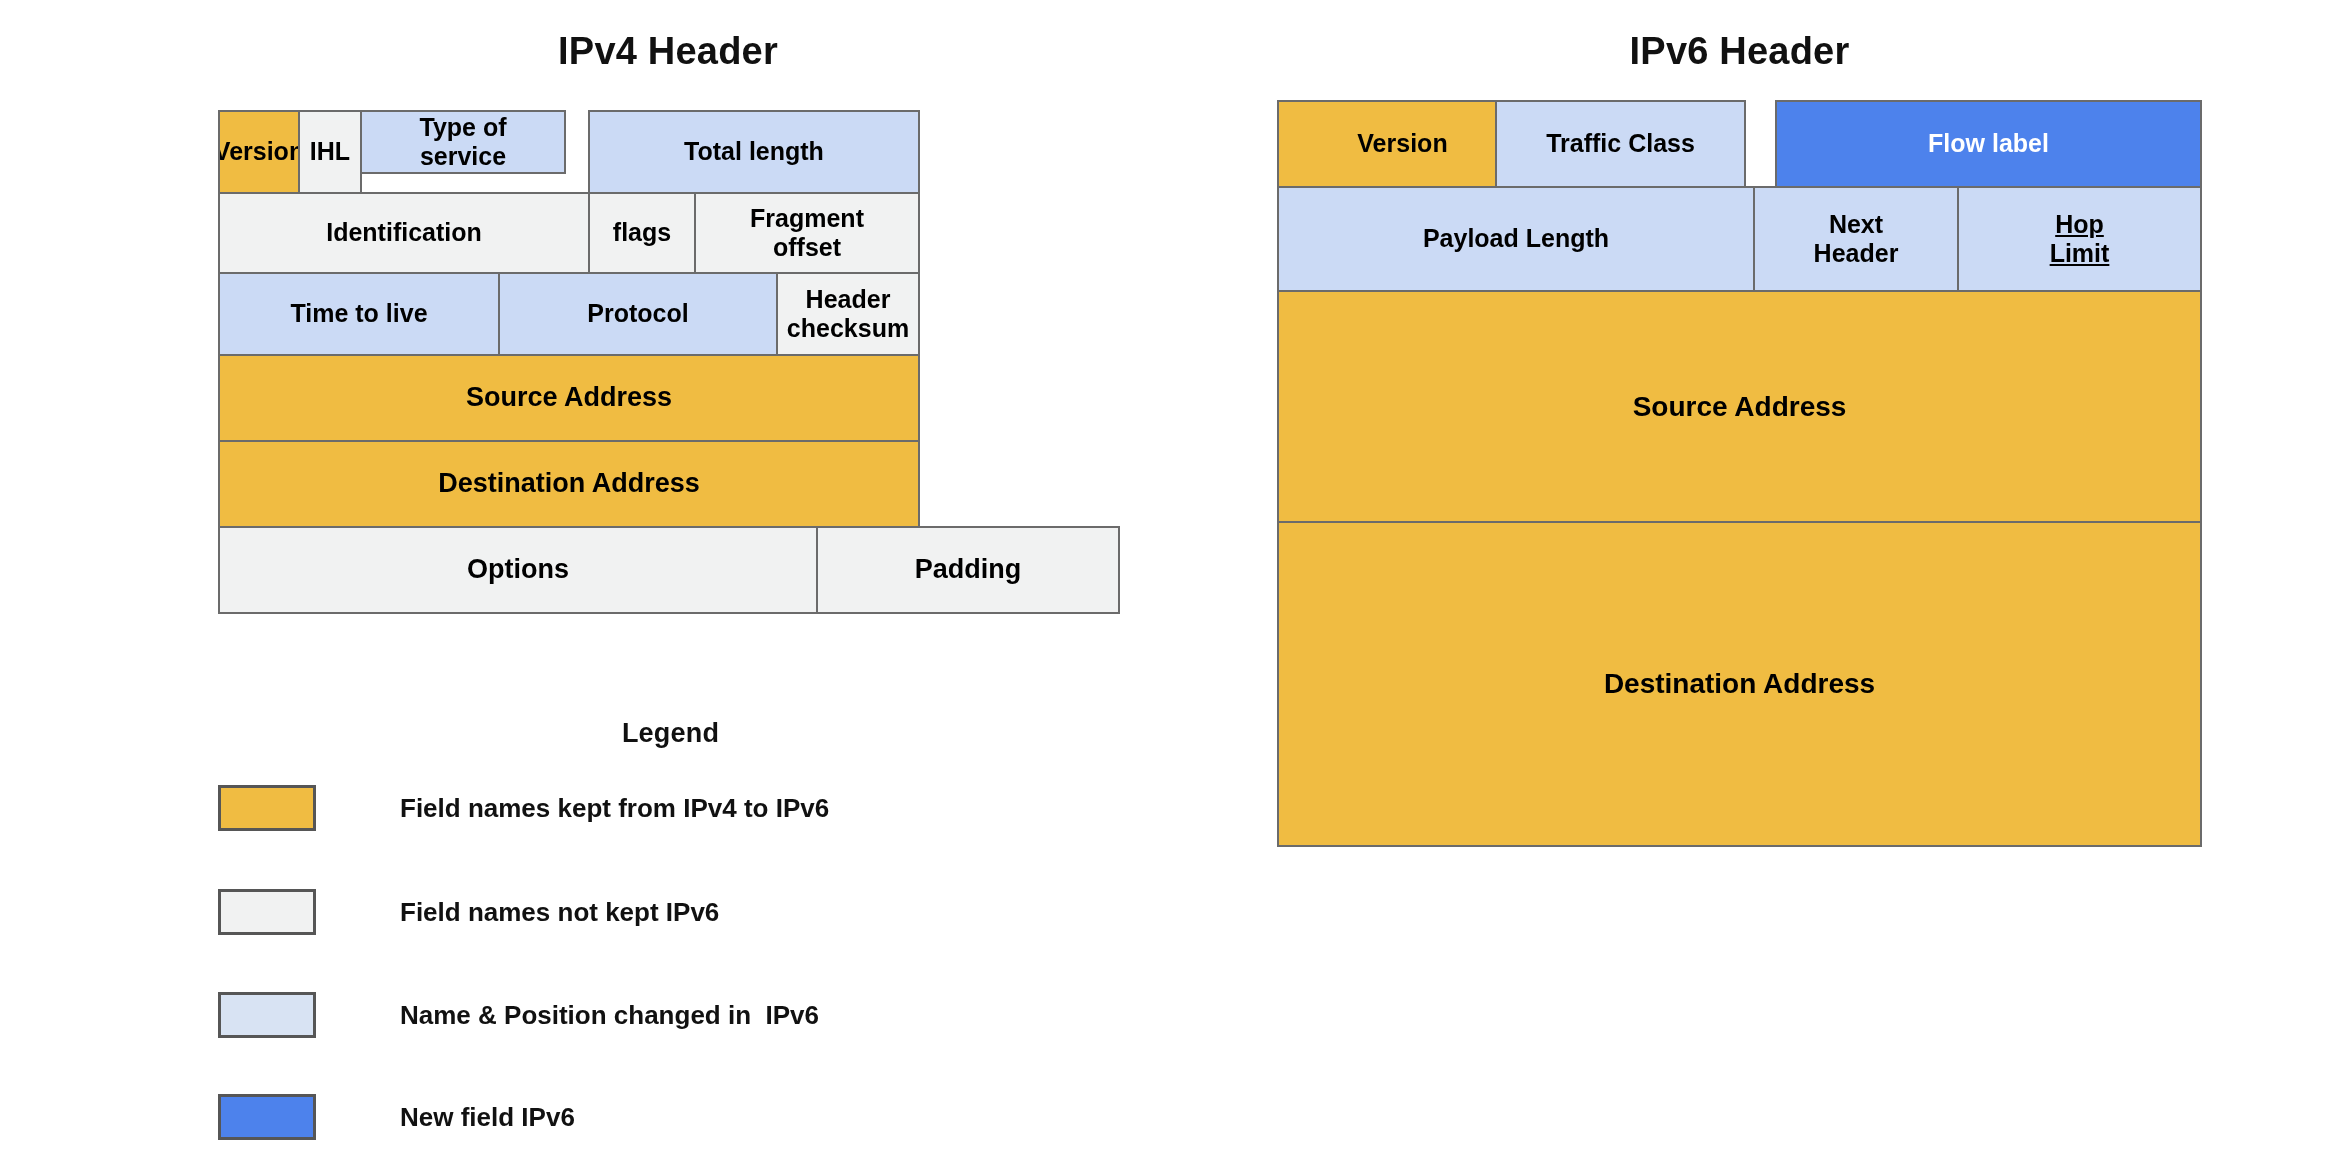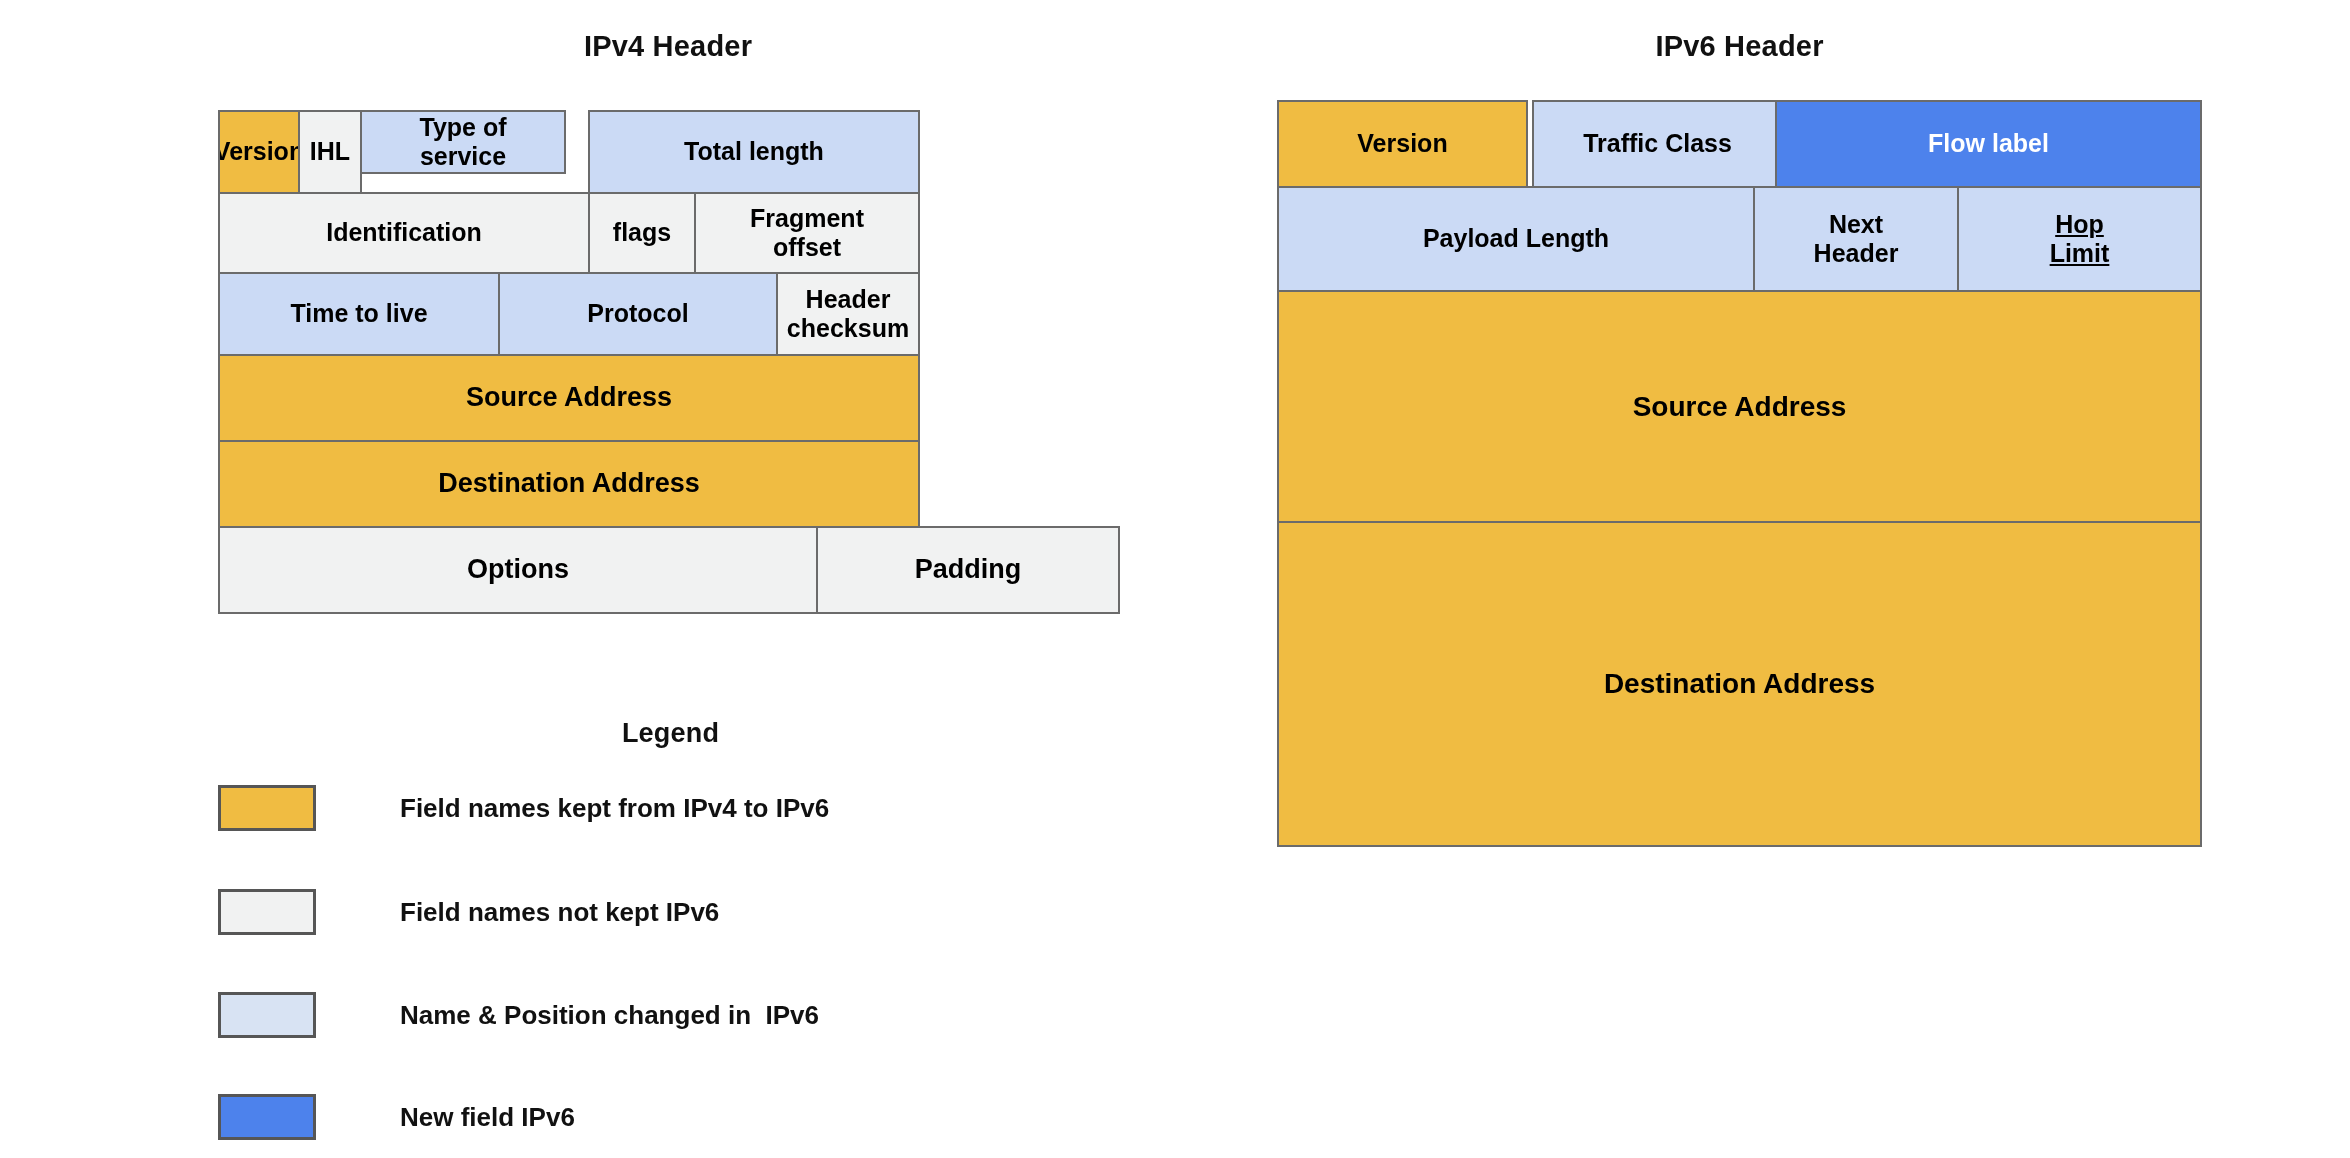--- a/index.html
+++ b/index.html
@@ -12,21 +12,21 @@
   #root {
     position: relative;
     width: 2350px;
     height: 1158px;
     overflow: hidden;
   }
 
   
   .panel-title {
     position: absolute;
-    font-size: 29px;
+    font-size: 38px;
     font-weight: bold;
     color: #111111;
     text-align: center;
     letter-spacing: 0.2px;
     white-space: nowrap;
   }
   #ipv4-title { left: 218px;  top: 30px; width: 900px; }
   #ipv6-title { left: 1277px; top: 30px; width: 925px; }
   #legend-title {
     left: 218px; top: 718px; width: 905px;
@@ -104,21 +104,21 @@
 
     <div class="cell c-notkept" style="left:218px;top:526px;width:600px;height:88px;font-size:27px;">Options</div>
     <div class="cell c-notkept" style="left:816px;top:526px;width:304px;height:88px;font-size:27px;">Padding</div>
   </div>
 
   <div class="panel-title" id="ipv6-title">IPv6 Header</div>
 
   <div id="ipv6-table">
 
     <div class="cell c-kept" style="left:1277px;top:100px;width:251px;height:88px;">Version</div>
-    <div class="cell c-changed" style="left:1532px;top:100px;width:251px;height:88px;">Traffic Class</div>
+    <div class="cell c-changed" style="left:1495px;top:100px;width:251px;height:88px;">Traffic Class</div>
     <div class="cell c-new" style="left:1775px;top:100px;width:427px;height:88px;">Flow label</div>
 
     <div class="cell c-changed" style="left:1277px;top:186px;width:478px;height:106px;">Payload Length</div>
     <div class="cell c-changed" style="left:1753px;top:186px;width:206px;height:106px;white-space:pre-line;">Next
 Header</div>
     <div class="cell c-changed" style="left:1957px;top:186px;width:245px;height:106px;white-space:pre-line;text-decoration:underline;">Hop
 Limit</div>
 
     <div class="cell c-kept" style="left:1277px;top:290px;width:925px;height:233px;font-size:28px;">Source Address</div>
 

